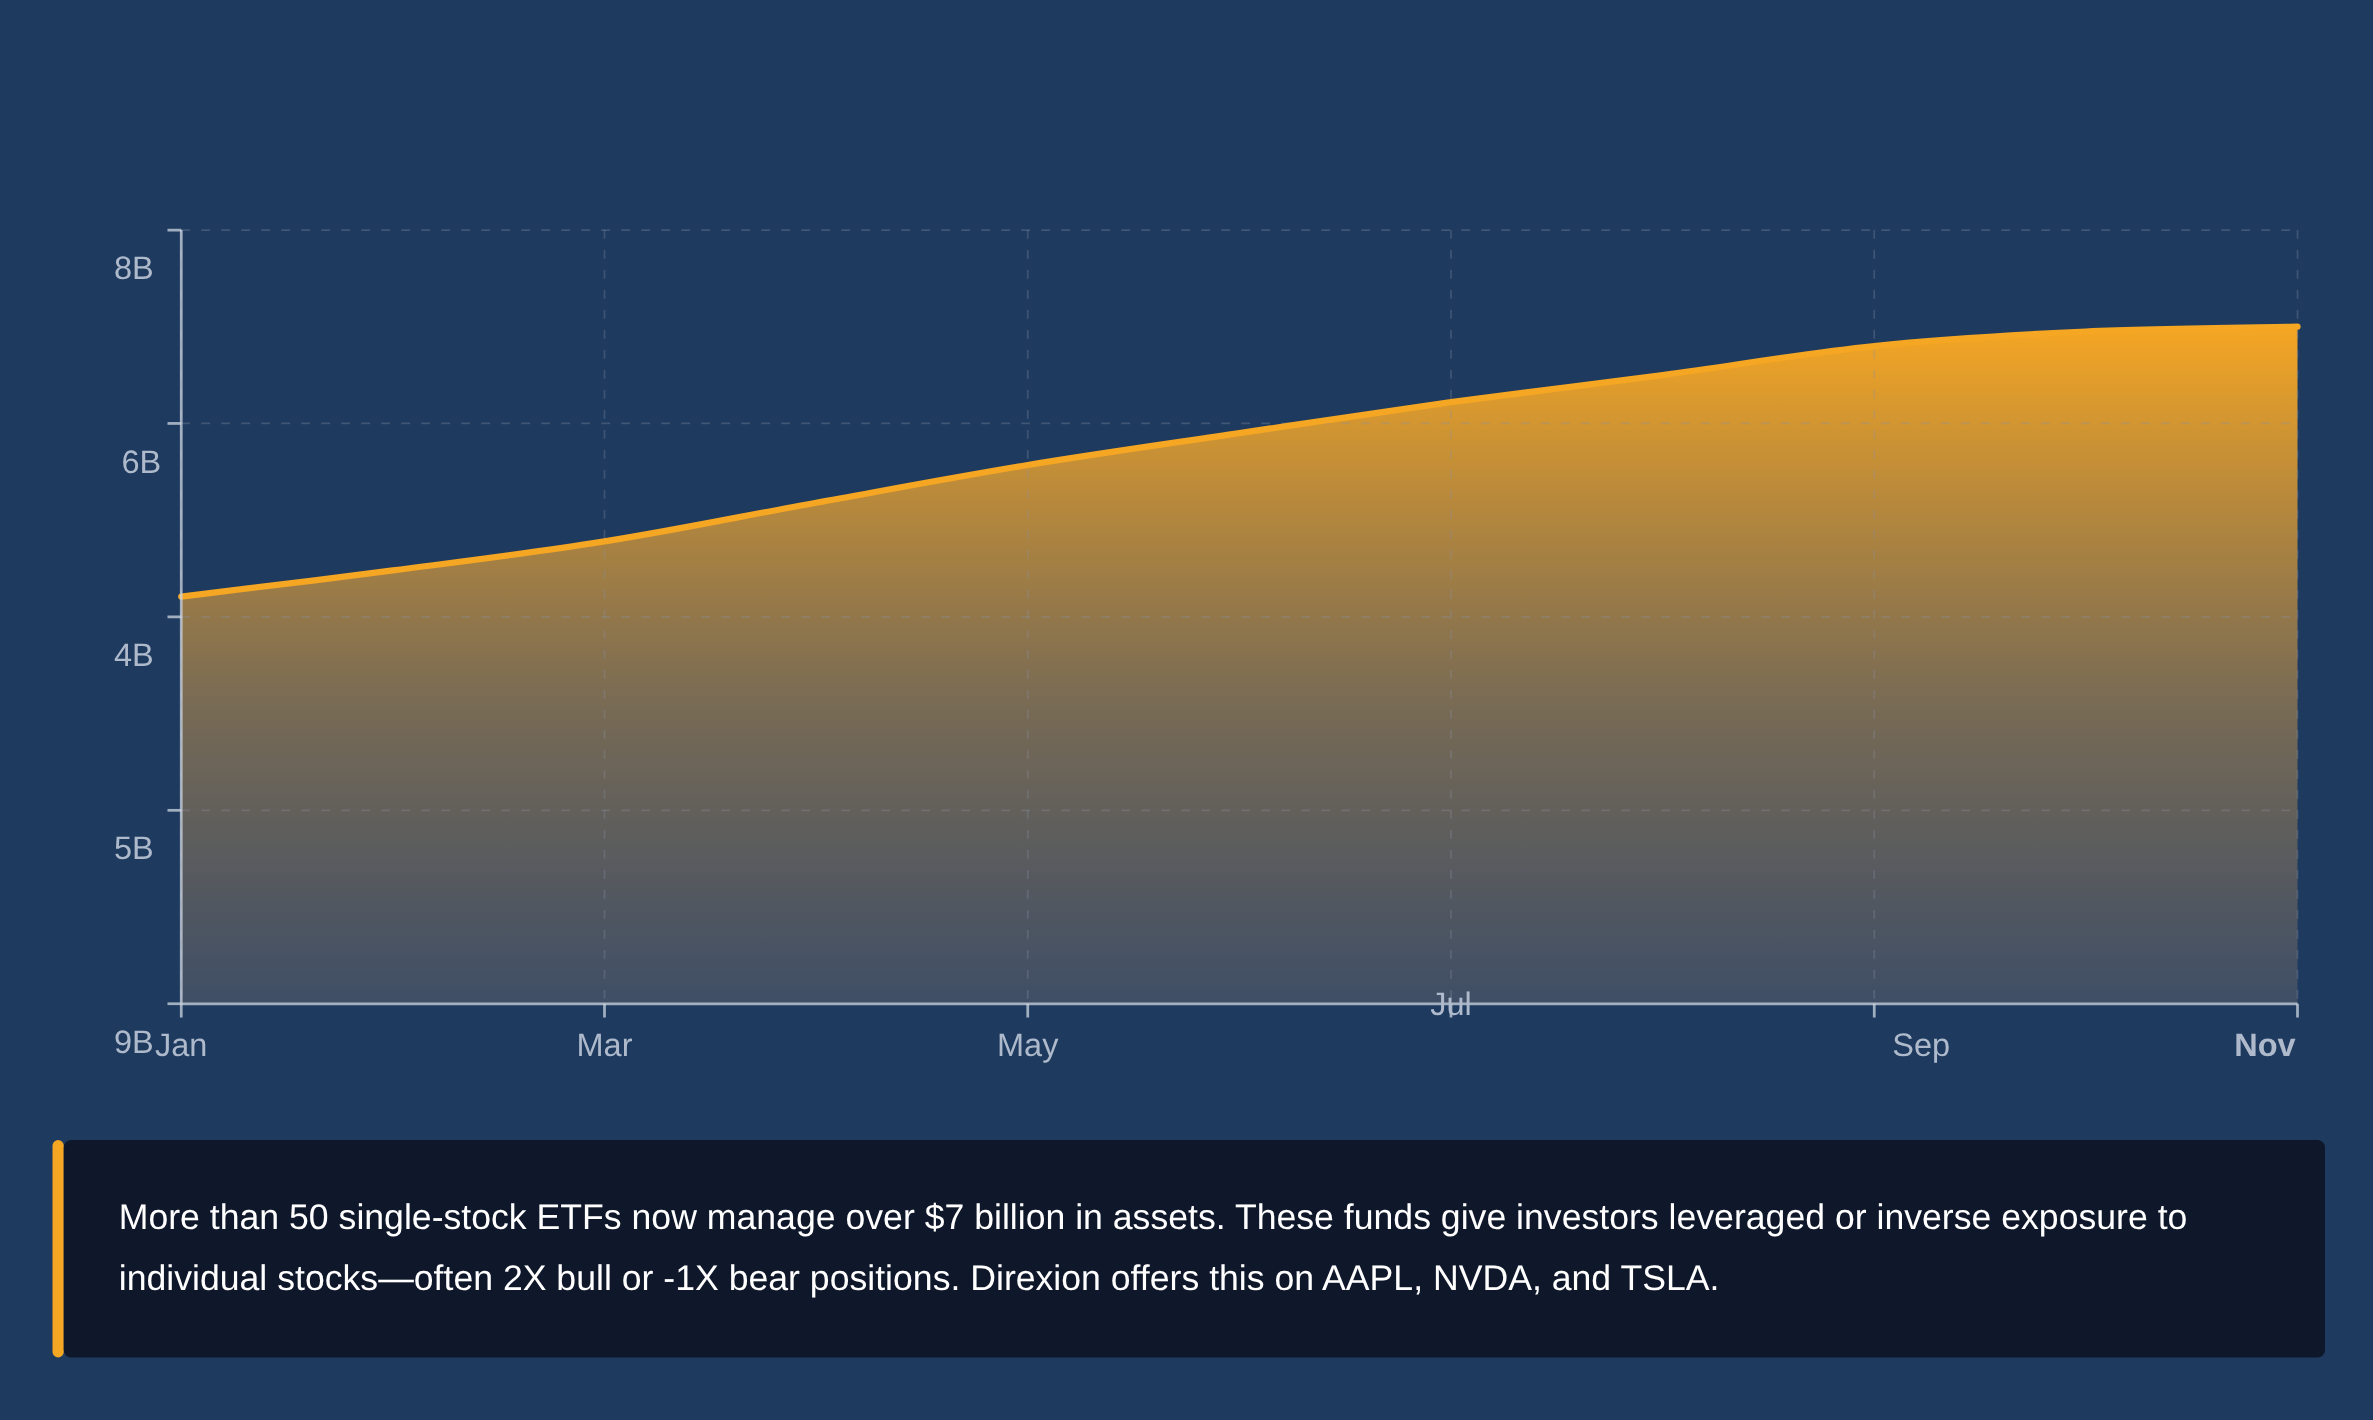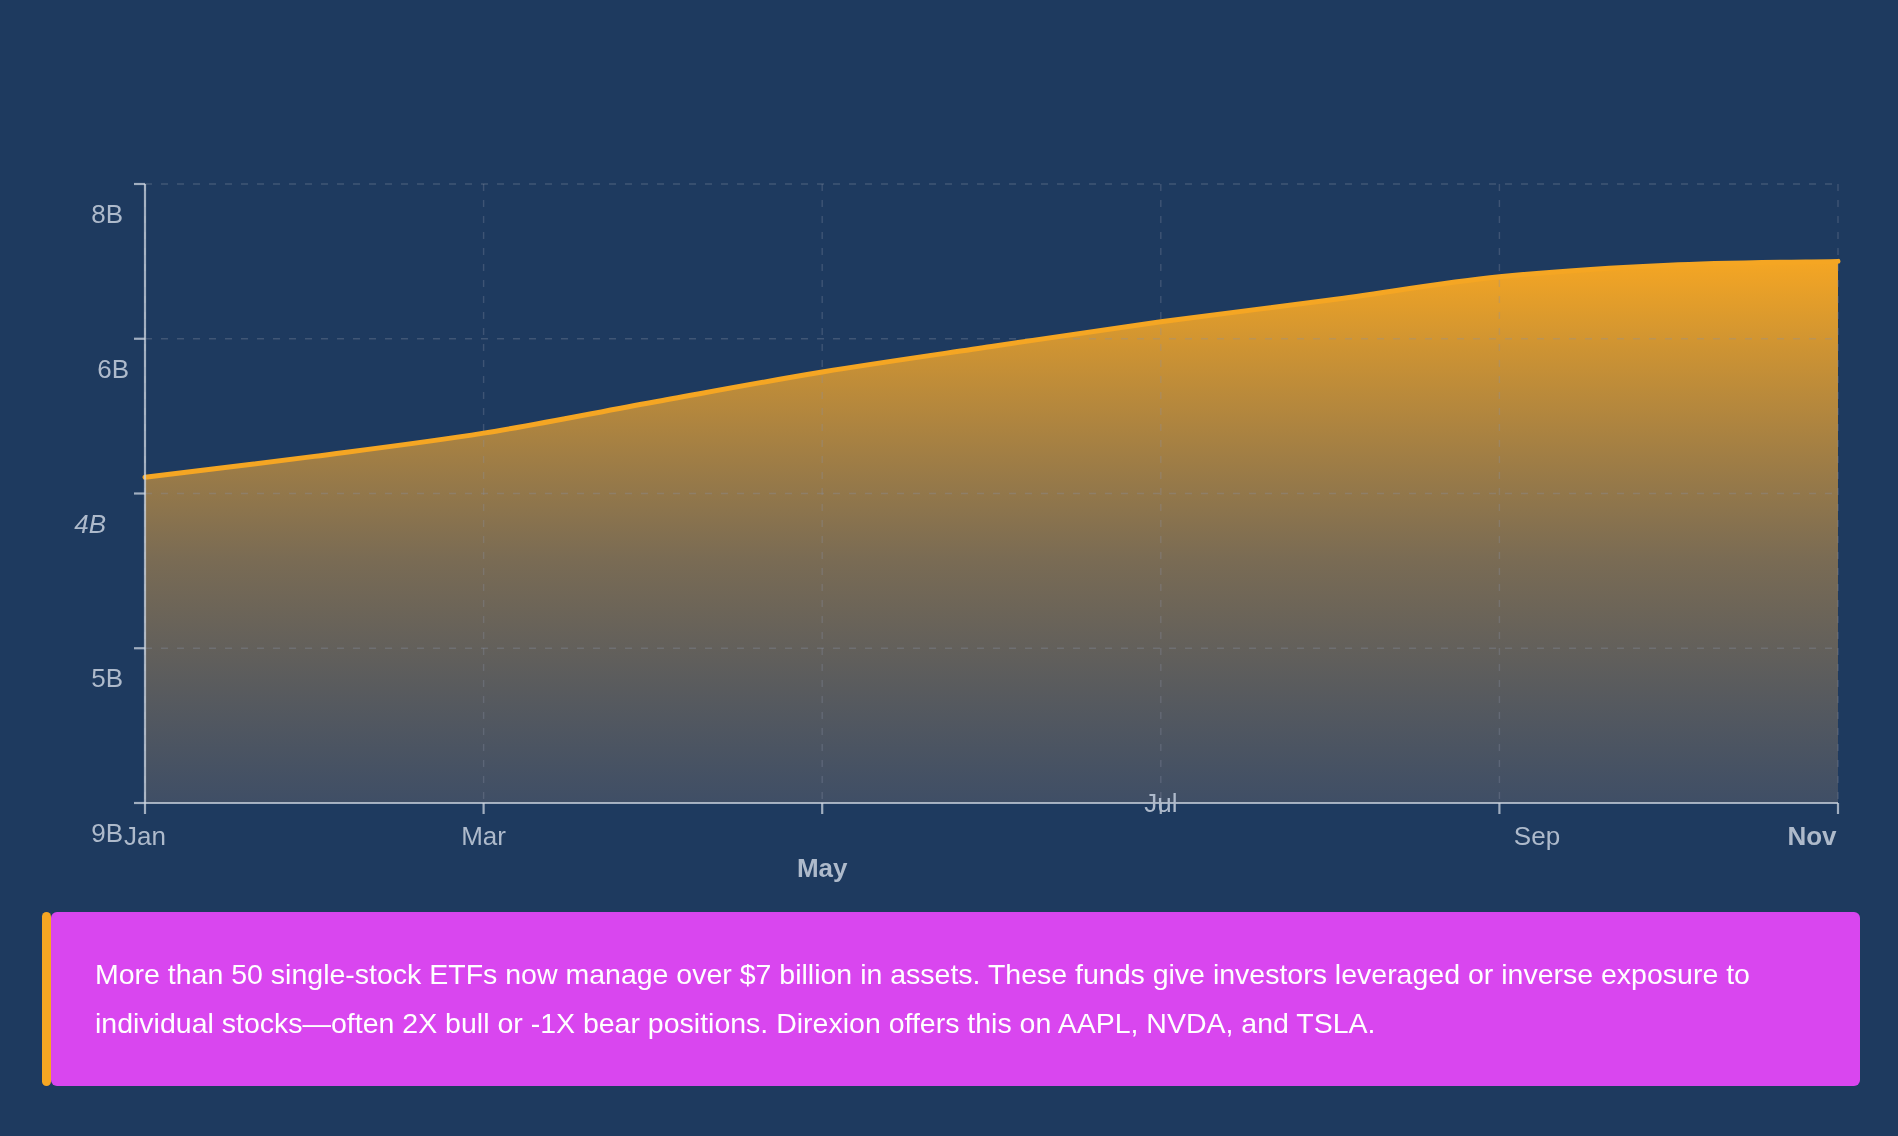--- a/index.html
+++ b/index.html
@@ -54,21 +54,21 @@
     align-items:stretch;
   }
   .caption-bar {
     width:9px;
     border-radius:6px;
     background:#f5a623;
     flex:0 0 auto;
   }
   .caption-box {
     flex:1 1 auto;
-    background:#d946ef;
+    background:#0f172a;
     border-radius:6px;
     padding:38px 44px;
     display:flex;
     align-items:center;
   }
   .caption-text {
     color:#ffffff;
     font-size:28.5px;
     line-height:1.72;
     font-family:"Liberation Sans", sans-serif;
@@ -111,26 +111,26 @@
         <line x1="145" y1="653" x2="145" y2="664" stroke="#cdd5e0" stroke-width="2.2" stroke-opacity="0.75"></line>
         <line x1="483.6" y1="653" x2="483.6" y2="664" stroke="#cdd5e0" stroke-width="2.2" stroke-opacity="0.75"></line>
         <line x1="822.2" y1="653" x2="822.2" y2="664" stroke="#cdd5e0" stroke-width="2.2" stroke-opacity="0.75"></line>
         <line x1="1160.8" y1="653" x2="1160.8" y2="664" stroke="#cdd5e0" stroke-width="2.2" stroke-opacity="0.75"></line>
         <line x1="1499.4" y1="653" x2="1499.4" y2="664" stroke="#cdd5e0" stroke-width="2.2" stroke-opacity="0.75"></line>
         <line x1="1838" y1="653" x2="1838" y2="664" stroke="#cdd5e0" stroke-width="2.2" stroke-opacity="0.75"></line>
       </svg>
     <div id="tick-layer">
         <div class="ylabel" style="left: 63px; top: 636px;">9B</div>
         <div class="ylabel" style="left: 63px; top: 481.25px;">5B</div>
-        <div class="ylabel" style="left: 46px; top: 326.5px; font-style: italic;">4B</div>
+        <div class="ylabel" style="left: 63px; top: 326.5px;">4B</div>
         <div class="ylabel" style="left: 69px; top: 171.75px;">6B</div>
         <div class="ylabel" style="left: 63px; top: 17px;">8B</div>
         <div class="xlabel" style="left: 85px; top: 671px;">Jan</div>
         <div class="xlabel" style="left: 423.6px; top: 671px;">Mar</div>
-        <div class="xlabel" style="left: 762.2px; top: 703px; font-weight: bold;">May</div>
+        <div class="xlabel" style="left: 762.2px; top: 671px;">May</div>
         <div class="xlabel" style="left: 1100.8px; top: 638px;">Jul</div>
         <div class="xlabel" style="left: 1477px; top: 671px; text-align: center;">Sep</div>
         <div class="xlabel" style="left: 1752px; top: 671px; font-weight: bold;">Nov</div>
       </div>
   </div>
 
   <div class="caption-wrap">
     <div class="caption-bar"></div>
     <div class="caption-box">
       <div class="caption-text">More than 50 single-stock ETFs now manage over $7 billion in assets. These funds give investors leveraged or inverse exposure to individual stocks—often 2X bull or -1X bear positions. Direxion offers this on AAPL, NVDA, and TSLA.</div>

